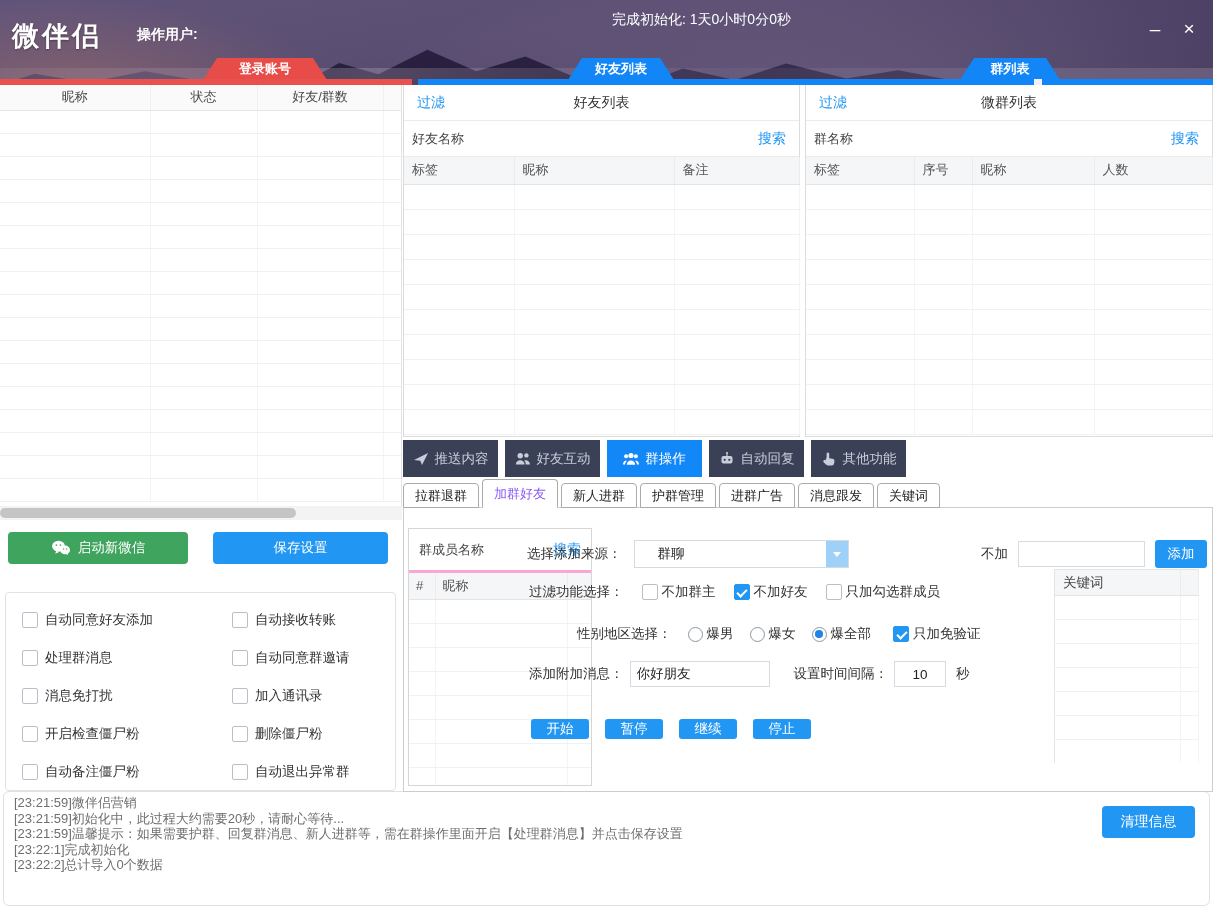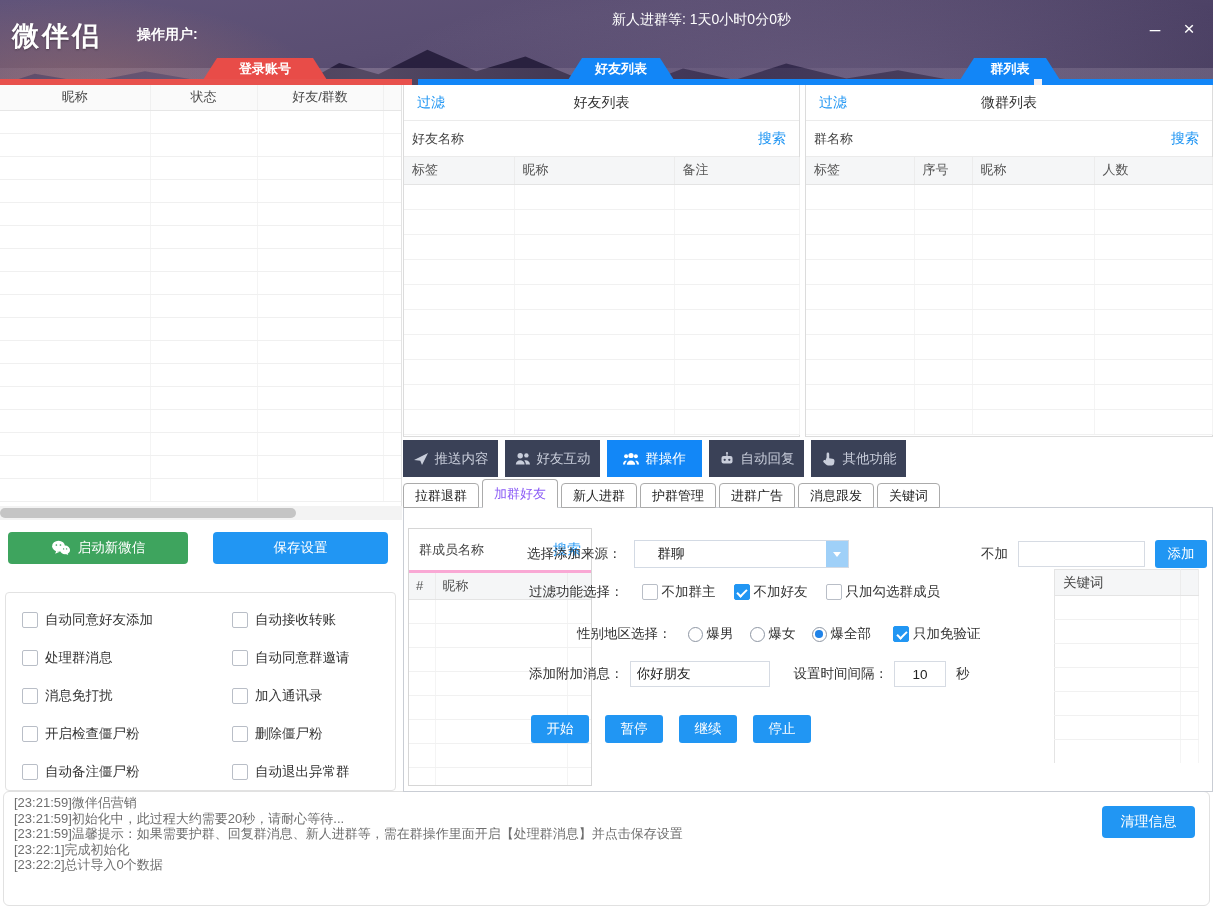--- a/index.html
+++ b/index.html
@@ -116,21 +116,21 @@
   .sel { display:flex; align-items:center; width:215px; height:28px; border:1px solid #d3dae4; margin-left:12px; background:#fff; cursor:pointer; }
   .sel-text { flex:1; padding-left:23px; font-size:13.5px; color:#222; }
   .sel-arrow { width:22px; height:26px; background:#9fd0f8; display:flex; align-items:center; justify-content:center; }
   .sel-arrow i { width:0; height:0; border:4px solid transparent; border-top:5px solid #fff; margin-top:4px; }
   .ipt { height:26px; border:1px solid #d6dbe3; background:#fff; font-size:13.5px; color:#222; padding:0 6px; font-family:Liberation Sans, sans-serif; }
   .ipt-excl { width:127px; }
   .ipt-msg  { width:140px; margin-left:6px; }
   .ipt-int  { width:52px; text-align:center; margin-left:6px; }
   .btn-blue { background:#2196f3; color:#fff; border-radius:3px; font-size:13.5px; }
   .btn-add  { width:52px; height:28px; }
-  .btn-act  { width:58px; height:28px; }
+  .btn-act  { width:58px; height:20px; }
   .chk-item, .rad-item { display:flex; align-items:center; gap:4px; cursor:pointer; }
   .row2 .chk-item { margin-left:18px; }
   .row3 .rad-item { margin-left:16px; }
   .row3 .chk-item { margin-left:22px; }
   .lbl2 { margin-left:24px; }
   .unit { margin-left:10px; }
   .kwbox { position:absolute; left:650px; top:61px; width:145px; height:194px; overflow:hidden; }
   .kwbox table { width:100%; border:1px solid #e4e4e4; }
   .kwbox th { height:26px; background:#f5f6f7; text-align:left; padding-left:8px; font-size:13.5px; color:#444;
               border-bottom:1px solid #e4e4e4; border-right:1px solid #ececec; }
@@ -145,21 +145,21 @@
 
 <div class="win">
 
   <header class="titlebar">
     <div class="mtn m1"></div>
     <div class="mtn m2"></div>
     <div class="mtn m3"></div>
     <div class="mtn haze"></div>
     <div class="brand">微伴侣</div>
     <div class="operator">操作用户:</div>
-    <div class="expiry">新人进群等: 1天0小时0分0秒</div>
+    <div class="expiry">完成初始化: 1天0小时0分0秒</div>
     <div class="win-btn win-min">–</div>
     <div class="win-btn win-close">×</div>
     <div class="ptab red ptab-login">登录账号</div>
     <div class="ptab blue ptab-friends">好友列表</div>
     <div class="ptab blue ptab-groups">群列表</div>
     <div class="bar bar-red"></div>
     <div class="bar bar-blue"></div>
     <div class="bar bar-gap"></div>
   </header>
 

